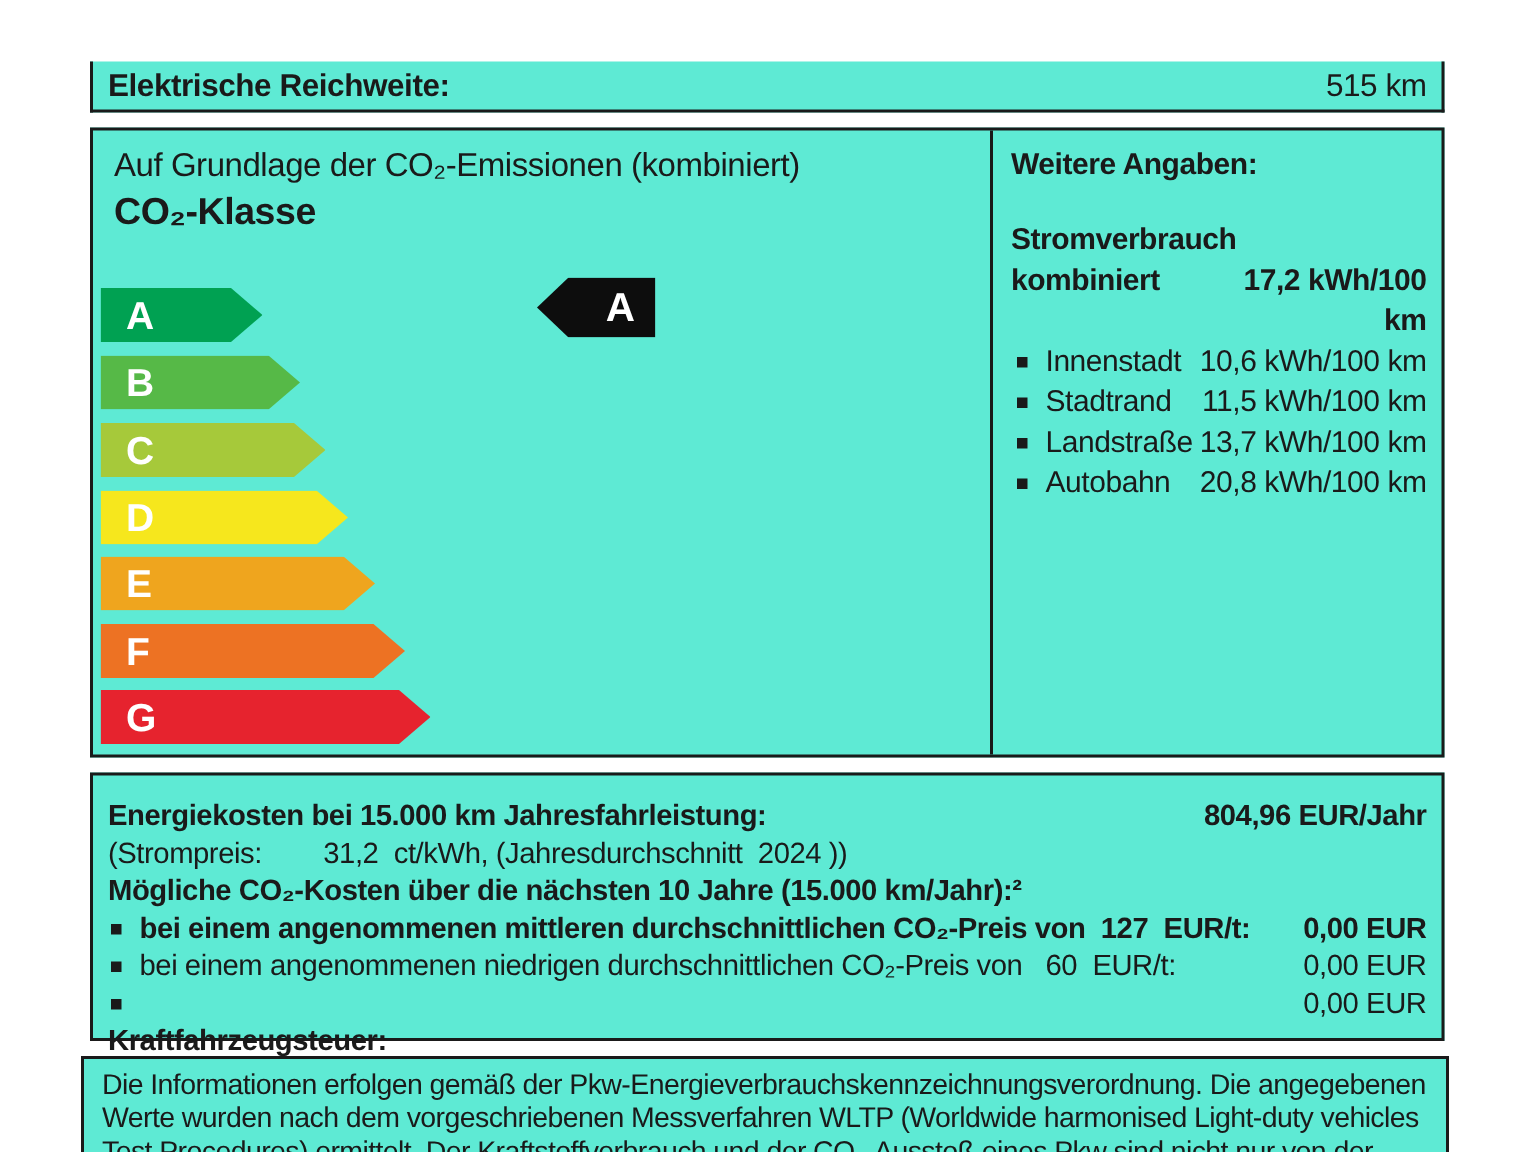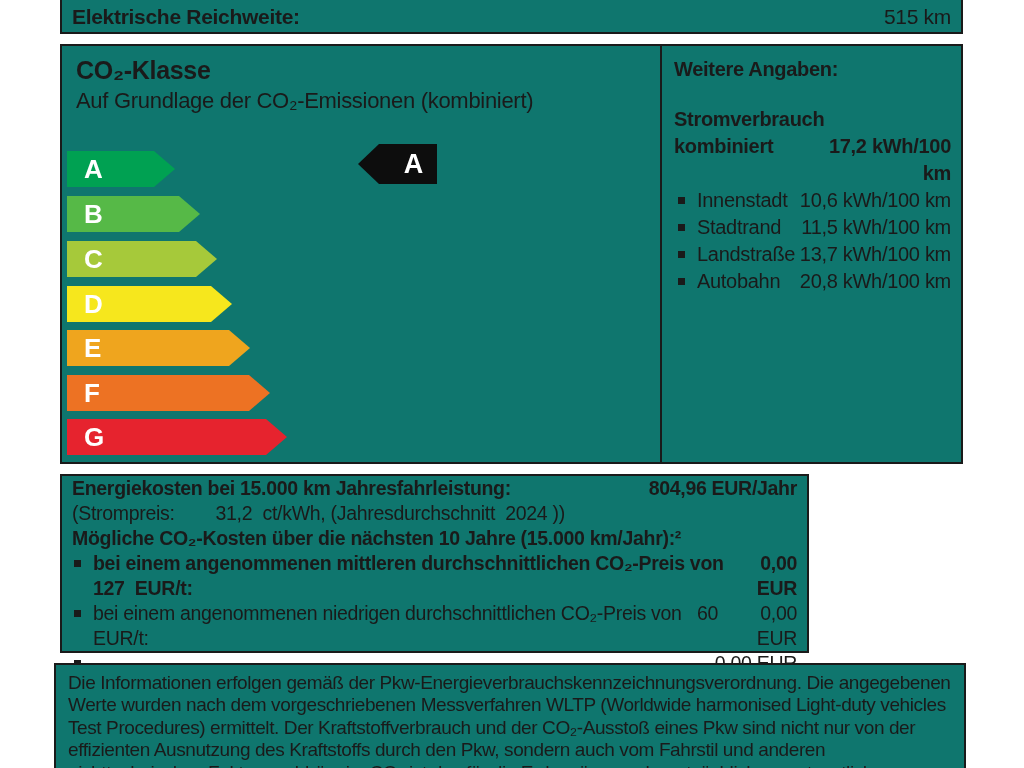--- a/index.html
+++ b/index.html
@@ -2,21 +2,21 @@
 <html><head>
 <meta charset="utf-8">
 <style>
   html,body{margin:0;padding:0;background:#fff;}
   *{box-sizing:border-box;}
   #canvas{
     position:relative;width:1024px;height:768px;background:#ffffff;overflow:hidden;
     font-family:"Liberation Sans","DejaVu Sans",sans-serif;color:#1a1a1a;
     letter-spacing:-0.3px;
   }
-  .bx{position:absolute;border:2px solid #1a1a1a;background:#0f766e;}
+  .bx{position:absolute;border:2px solid #1a1a1a;background:#5eead4;margin-top:41px;}
   
   #box-top{left:60px;top:0;width:903px;height:34px;border-top:none;
     display:flex;align-items:flex-end;padding:0 10px 3px 10px;font-size:21px;}
   #box-top .lbl{font-weight:bold;}
   #box-top .val{margin-left:auto;font-weight:normal;}
   
   #box-main{left:60px;top:44px;width:903px;height:420px;display:flex;}
   #col-left{width:600px;border-right:2px solid #1a1a1a;position:relative;padding:8px 14px 0 14px;}
   #co2-title{font-size:25px;font-weight:bold;line-height:32px;}
   #co2-subtitle{font-size:22px;line-height:30px;}
@@ -29,21 +29,21 @@
   #rating-arrow .letter{color:#fff;font-size:27px;font-weight:bold;padding-right:14px;}
   #col-right{flex:1;padding:12px 10px 12px 12px;font-size:20px;}
   #weitere-title{font-weight:bold;margin-bottom:25px;}
   #strom-title{font-weight:bold;line-height:27px;}
   .d-row{display:flex;line-height:27px;}
   .d-row .dv{margin-left:auto;text-align:right;}
   .d-row.bold{font-weight:bold;gap:26px;}
   .d-row .sq{width:7px;height:7px;background:#1a1a1a;margin:10px 12px 0 4px;flex:0 0 auto;}
   .d-row .dl{white-space:pre-wrap;}
   
-  #box-costs{left:60px;top:474px;width:749px;height:179px;padding:0 10px 0 10px;font-size:19.5px;}
+  #box-costs{left:60px;top:474px;width:903px;height:179px;padding:15px 10px 0 10px;font-size:19.5px;}
   .c-row{display:flex;line-height:25px;}
   .c-row .ct{white-space:pre-wrap;}
   .c-row .cv{margin-left:auto;white-space:pre-wrap;text-align:right;}
   .c-row.bold{font-weight:bold;}
   .c-row .sq{width:7px;height:7px;background:#1a1a1a;margin:9px 12px 0 2px;flex:0 0 auto;}
   
   #box-info{left:54px;top:663px;width:912px;height:130px;padding:7px 12px;
     font-size:19px;line-height:22.4px;letter-spacing:-0.4px;}
 </style>
 </head>
@@ -51,22 +51,22 @@
 
 <div id="canvas">
 
   <div id="box-top" class="bx">
     <span class="lbl">Elektrische Reichweite:</span>
     <span class="val">515 km</span>
   </div>
 
   <div id="box-main" class="bx">
     <div id="col-left">
+      <div id="co2-subtitle">Auf Grundlage der CO₂-Emissionen (kombiniert)</div>
       <div id="co2-title">CO₂-Klasse</div>
-      <div id="co2-subtitle">Auf Grundlage der CO₂-Emissionen (kombiniert)</div>
 
       <div class="arrow" style="top: 105px; width: 108px; background: rgb(0, 161, 82);"><span class="letter">A</span></div>
       <div class="arrow" style="top: 150px; width: 133px; background: rgb(86, 185, 71);"><span class="letter">B</span></div>
       <div class="arrow" style="top: 195px; width: 150px; background: rgb(166, 201, 58);"><span class="letter">C</span></div>
       <div class="arrow" style="top: 240px; width: 165px; background: rgb(246, 231, 29);"><span class="letter">D</span></div>
       <div class="arrow" style="top: 284px; width: 183px; background: rgb(239, 165, 30);"><span class="letter">E</span></div>
       <div class="arrow" style="top: 329px; width: 203px; background: rgb(237, 114, 35);"><span class="letter">F</span></div>
       <div class="arrow" style="top: 373px; width: 220px; background: rgb(230, 35, 46);"><span class="letter">G</span></div>
 
       <div id="rating-arrow" style="background: rgb(13, 13, 13);">

